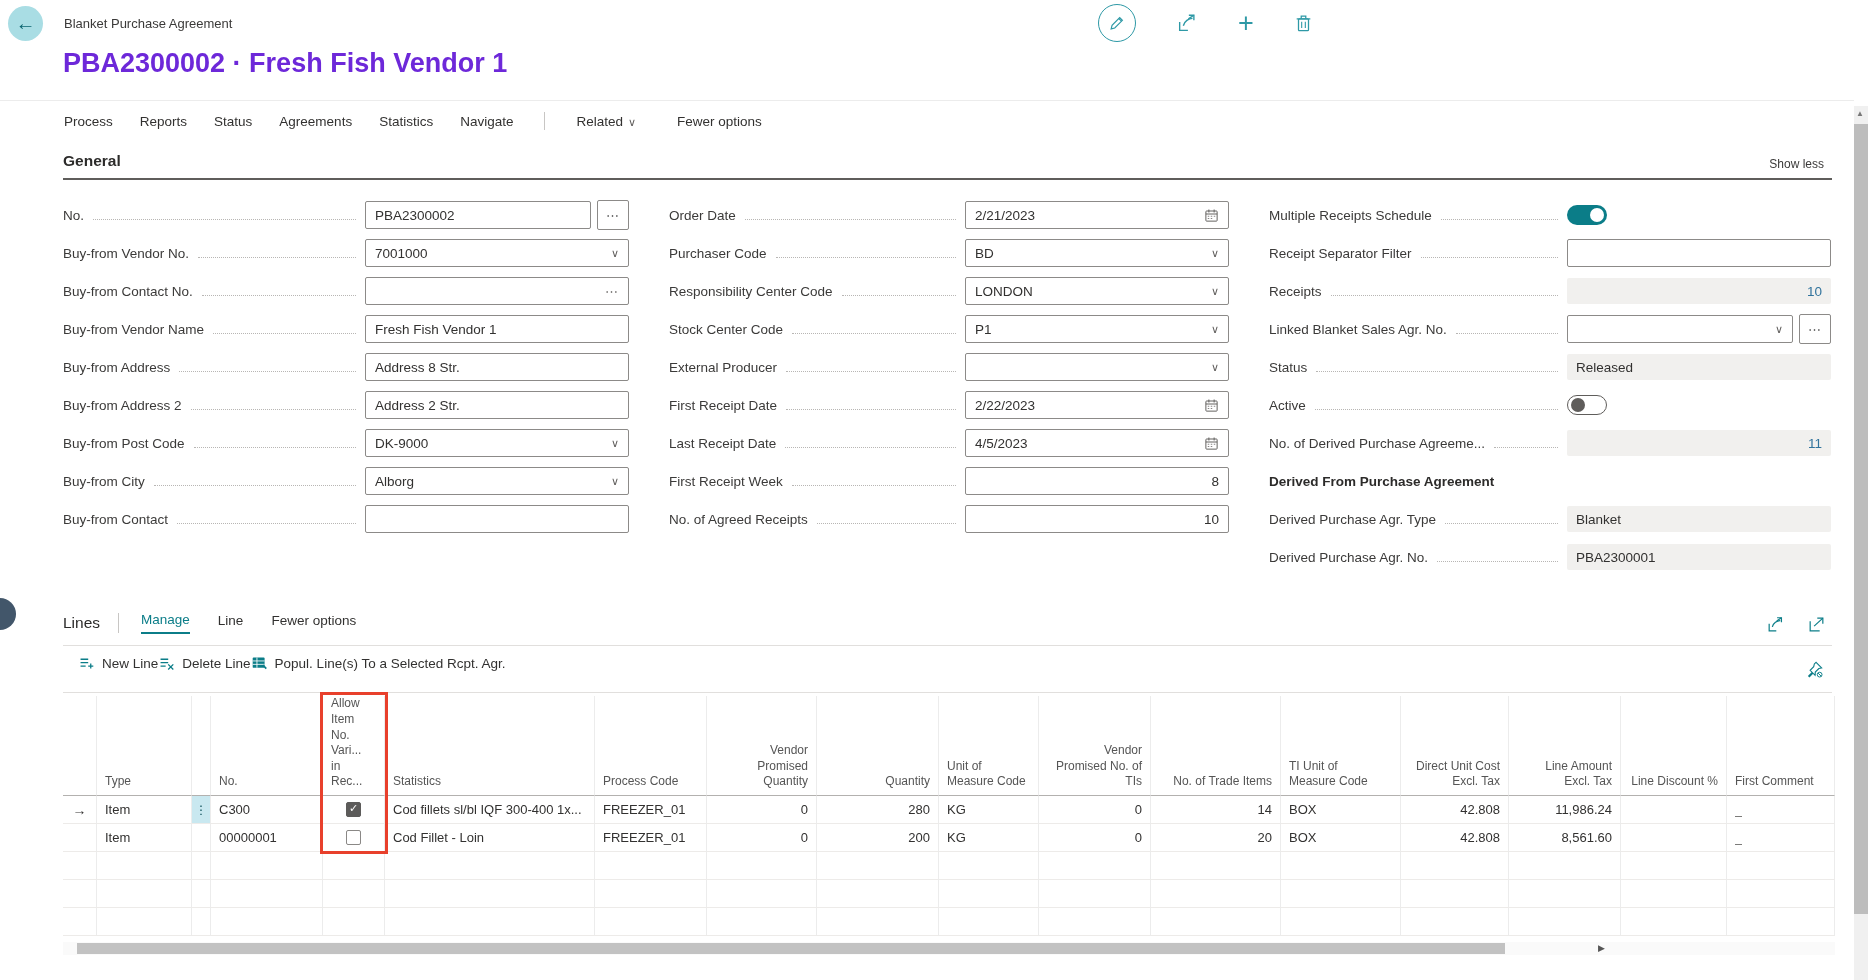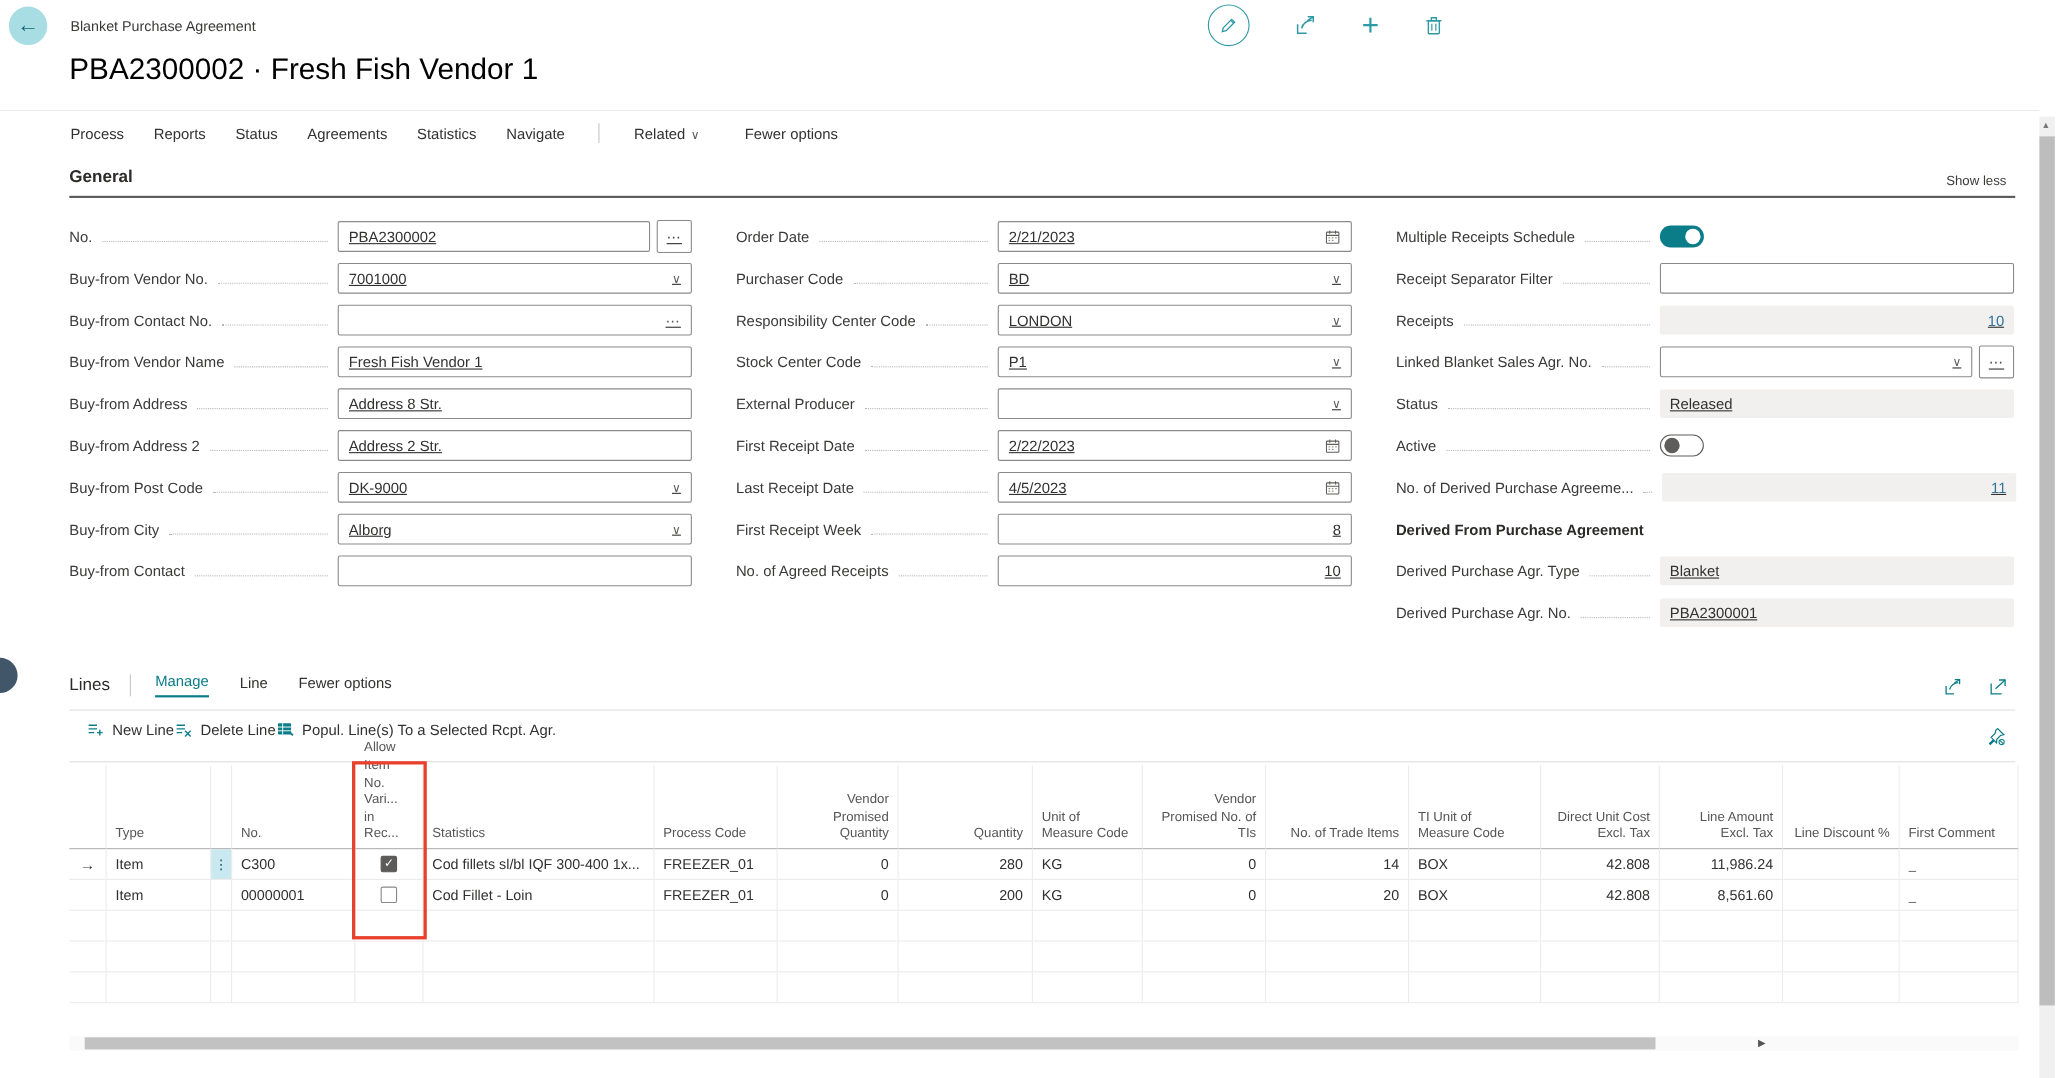--- a/index.html
+++ b/index.html
@@ -8,40 +8,40 @@
 
   
   .back-btn{position:absolute;left:8px;top:6px;width:35px;height:35px;border-radius:50%;
     background:#a9dde4;color:#0d6570;font-size:20px;display:flex;align-items:center;justify-content:center;cursor:pointer;}
   .caption{position:absolute;left:64px;top:16px;font-size:13px;color:#3b3a39;}
   .top-icons{position:absolute;left:1098px;top:4px;display:flex;align-items:center;gap:40px;color:#2e99a6;}
   .icon-circle{width:36px;height:36px;border:1.5px solid #2e99a6;border-radius:50%;display:flex;align-items:center;justify-content:center;}
   .tool-svg{display:block;}
   .plus-glyph{font-size:27px;font-weight:300;line-height:20px;}
 
-  .page-title{position:absolute;left:63px;top:48px;font-size:27px;font-weight:400;color:#000000;}
+  .page-title{position:absolute;left:63px;top:48px;font-size:27px;font-weight:700;color:#6d28d9;}
 
   
   .menu-topline{position:absolute;top:100px;left:0;right:18px;border-top:1px solid #ececec;}
   .menubar{position:absolute;top:112px;left:64px;display:flex;align-items:center;gap:27px;font-size:13.5px;color:#323130;}
   .menubar .mi{cursor:pointer;white-space:nowrap;}
   .vdiv{width:1px;height:18px;background:#c8c6c4;margin:0 4px;}
   .chev-sm{font-size:11px;color:#605e5c;margin-left:5px;}
 
   
   .sec-head{position:absolute;left:63px;top:152px;font-size:15.5px;font-weight:700;color:#2c2b2a;}
   .show-less{position:absolute;right:48px;top:157px;font-size:12px;color:#3b3a39;cursor:pointer;}
   .sec-underline{position:absolute;left:63px;right:40px;top:178px;border-top:2px solid #5f5d5b;}
 
   .gen-grid{position:absolute;top:196px;left:63px;display:grid;grid-template-columns:566px 560px 562px;column-gap:40px;}
   .f-col{display:flex;flex-direction:column;}
   .f-row{display:flex;align-items:center;height:38px;}
   .f-label{font-size:13.5px;color:#3b3a39;white-space:nowrap;flex-shrink:0;}
   .f-dots{flex:1;margin:0 9px;border-bottom:1px dotted #b8b6b4;height:1px;transform:translateY(4px);min-width:8px;}
-  .f-ctl{width:322px;flex-shrink:0;display:flex;align-items:center;text-decoration:underline;}
+  .f-ctl{width:264px;flex-shrink:0;display:flex;align-items:center;}
   .f-subheading{font-size:13.5px;font-weight:700;color:#2c2b2a;}
 
   .inp{height:26px;border:1px solid #8c8a88;border-radius:2px;display:flex;align-items:center;
     padding:0 9px;font-size:13.5px;background:#fff;flex:1;min-width:0;cursor:text;}
   .inp-val{white-space:nowrap;overflow:hidden;text-overflow:ellipsis;}
   .inp.num .inp-val{margin-left:auto;}
   .chev{margin-left:auto;color:#605e5c;font-size:11px;padding-left:6px;cursor:pointer;}
   .dots3{margin-left:auto;color:#605e5c;letter-spacing:1px;font-size:13px;cursor:pointer;}
   .cal{margin-left:auto;color:#605e5c;cursor:pointer;display:flex;}
   .btn-lookup{width:30px;height:28px;border:1px solid #8c8a88;border-radius:2px;display:flex;align-items:center;
@@ -67,21 +67,21 @@
 
   .lines-toolbar{position:absolute;top:655px;left:78px;display:flex;align-items:center;font-size:13.5px;color:#323130;}
   .tb-btn{display:flex;align-items:center;gap:7px;cursor:pointer;}
   .tb-ic{color:#0b7d88;display:flex;}
   .pin-btn{position:absolute;right:48px;top:660px;color:#0b7d88;cursor:pointer;}
   .toolbar-underline{position:absolute;left:63px;right:40px;top:692px;border-top:1px solid #e1dfdd;}
 
   
   .bc-table{position:absolute;top:696px;left:63px;width:1772px;}
   .tgrid{display:grid;grid-template-columns:34px 95px 19px 112px 62px 210px 112px 110px 122px 100px 112px 130px 120px 108px 112px 106px 108px;}
-  .hc{height:76px;display:flex;align-items:flex-end;padding:0 8px 5px 8px;font-size:12px;color:#555;
+  .hc{height:100px;display:flex;align-items:flex-end;padding:0 8px 5px 8px;font-size:12px;color:#555;
     border-right:1px solid #ececec;border-bottom:1px solid #b3b1af;box-sizing:border-box;cursor:pointer;}
   .hc .wrap{white-space:pre-line;line-height:1.3;}
   .hc.num{justify-content:flex-end;text-align:right;}
   .bc-cell{height:28px;display:flex;align-items:center;padding:0 8px;font-size:13px;color:#323130;
     border-right:1px solid #ececec;border-bottom:1px solid #edebe9;box-sizing:border-box;overflow:hidden;}
   .bc-cell.num{justify-content:flex-end;}
   .bc-cell .tval{white-space:nowrap;overflow:hidden;text-overflow:ellipsis;}
   .cell-menu{background:#c9e8f0;color:#0b4f58;justify-content:center;padding:0;cursor:pointer;font-size:12px;}
   .row-ind{justify-content:center;color:#323130;font-size:14px;padding:0;}
   .cb{width:15px;height:15px;border:1px solid #8a8886;border-radius:2px;margin:0 auto;position:relative;cursor:pointer;box-sizing:border-box;}

